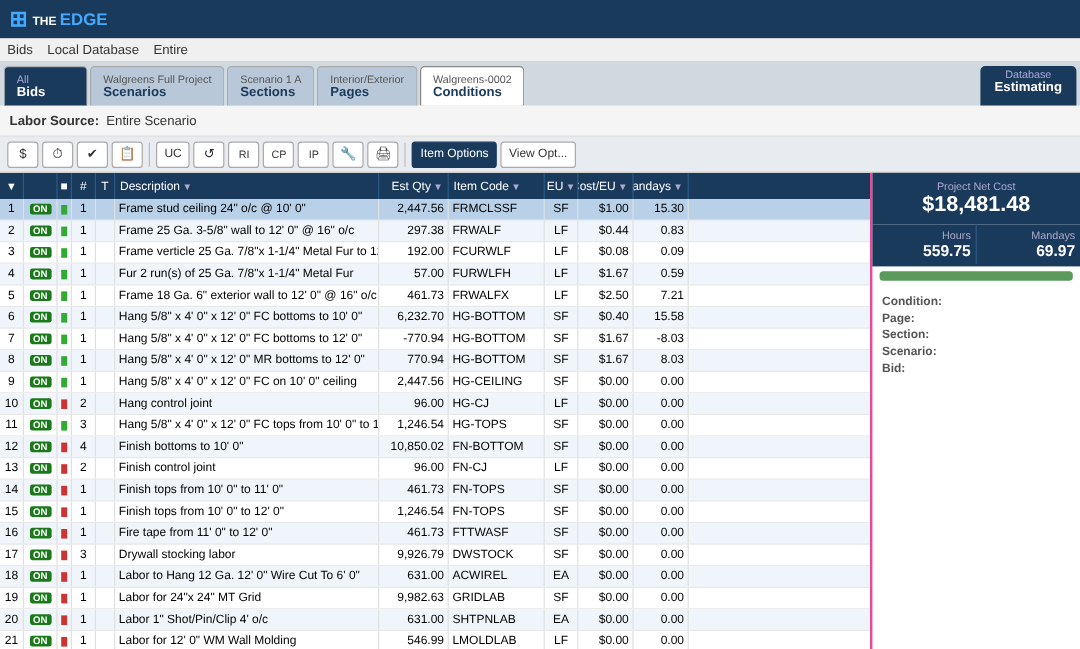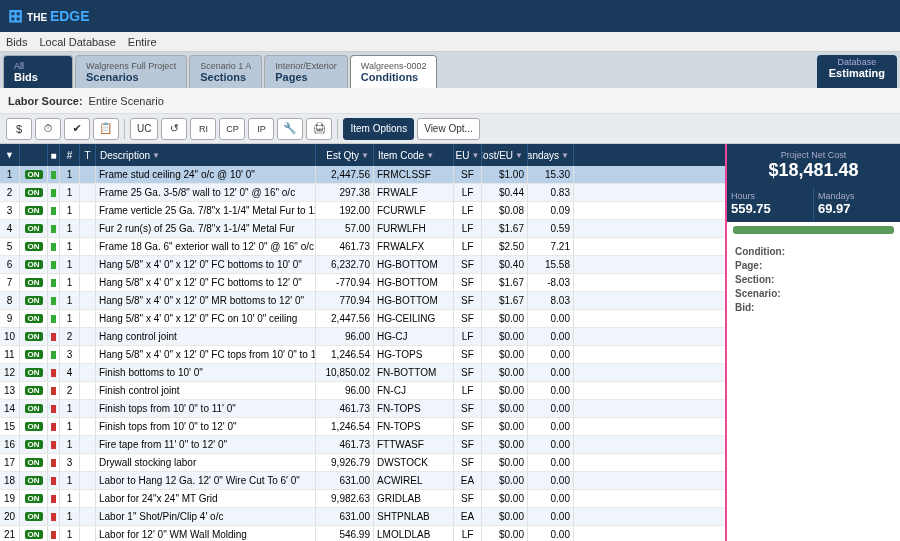--- a/index.html
+++ b/index.html
@@ -55,21 +55,21 @@
     .green-sq { width: 8px; height: 8px; background: #33aa33; display: inline-block; }
     .red-sq { width: 8px; height: 8px; background: #cc3333; display: inline-block; }
     .num-cell { justify-content: flex-end; }
 
     
     .side-panel { width: 175px; background: white; border-left: 2px solid #ec4899; display: flex; flex-direction: column; }
     .project-cost-box { background: #1a3a5c; color: white; text-align: center; padding: 6px; }
     .pnc-label { font-size: 9px; color: #aac; }
     .pnc-value { font-size: 18px; font-weight: bold; color: white; }
     .stats-row { display: flex; border-bottom: 2px solid #1a3a5c; }
-    .stat-box { flex: 1; background: #1a3a5c; color: white; text-align: left; padding: 4px; }
+    .stat-box { flex: 1; background: #1a3a5c; color: white; text-align: right; padding: 4px; }
     .stat-box:first-child { border-right: 1px solid #2a5a8c; }
     .stat-label { font-size: 9px; color: #aac; }
     .stat-value { font-size: 13px; font-weight: bold; }
     .info-panel { padding: 8px; font-size: 10px; color: #333; }
     .info-row { margin-bottom: 3px; }
     .info-key { font-weight: bold; color: #555; }
 
     
     .col-idx { width: 20px; min-width: 20px; justify-content: center; }
     .col-on { width: 28px; min-width: 28px; justify-content: center; }

